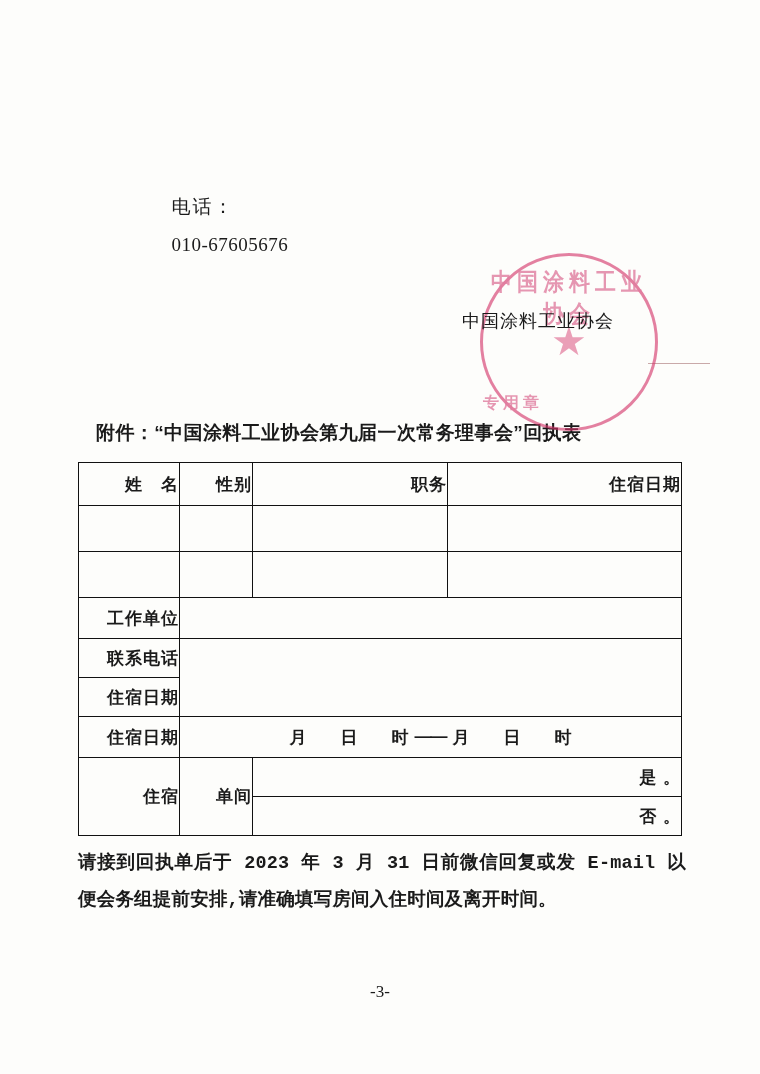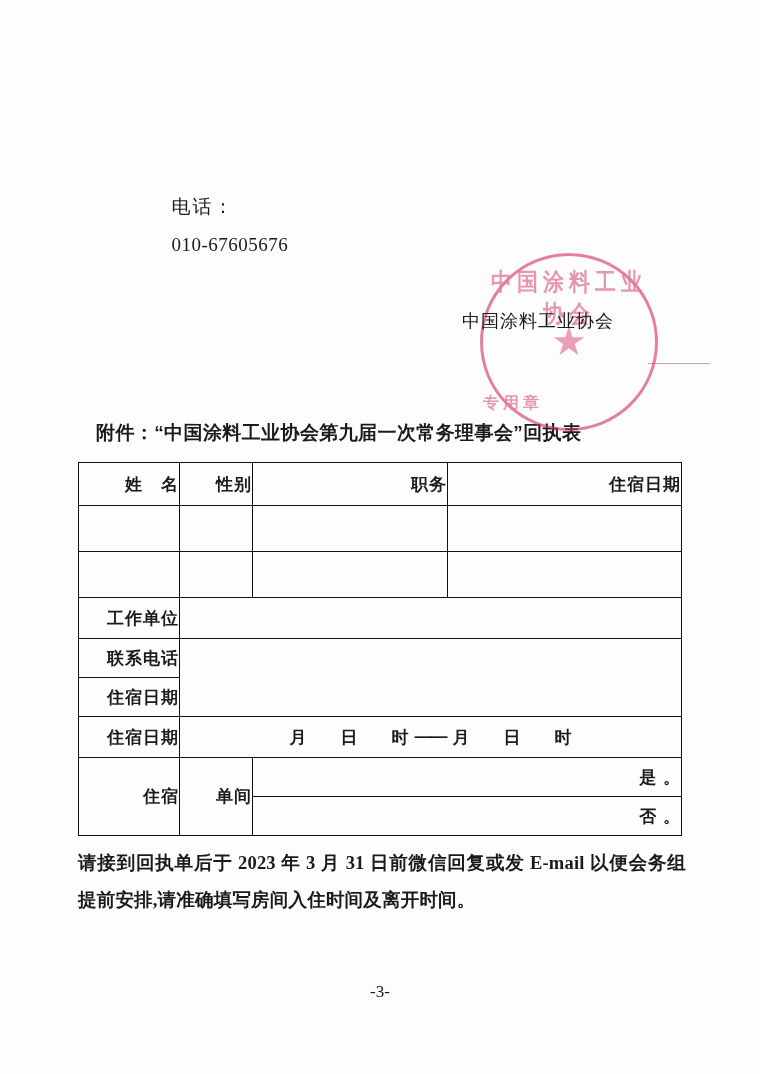--- a/index.html
+++ b/index.html
@@ -168,21 +168,21 @@
   }
 
   
   .note {
     position: absolute;
     left: 78px;
     top: 845px;
     width: 608px;
     font-size: 18.5px;
     line-height: 37px;
-    font-family: Liberation Serif, serif;
+    font-family: Liberation Mono, monospace;
     font-weight: bold;
     letter-spacing: 0.2px;
     text-align: justify;
   }
   .note b { font-weight: bold; }
 
   .page-number {
     position: absolute;
     left: 0;
     top: 982px;

